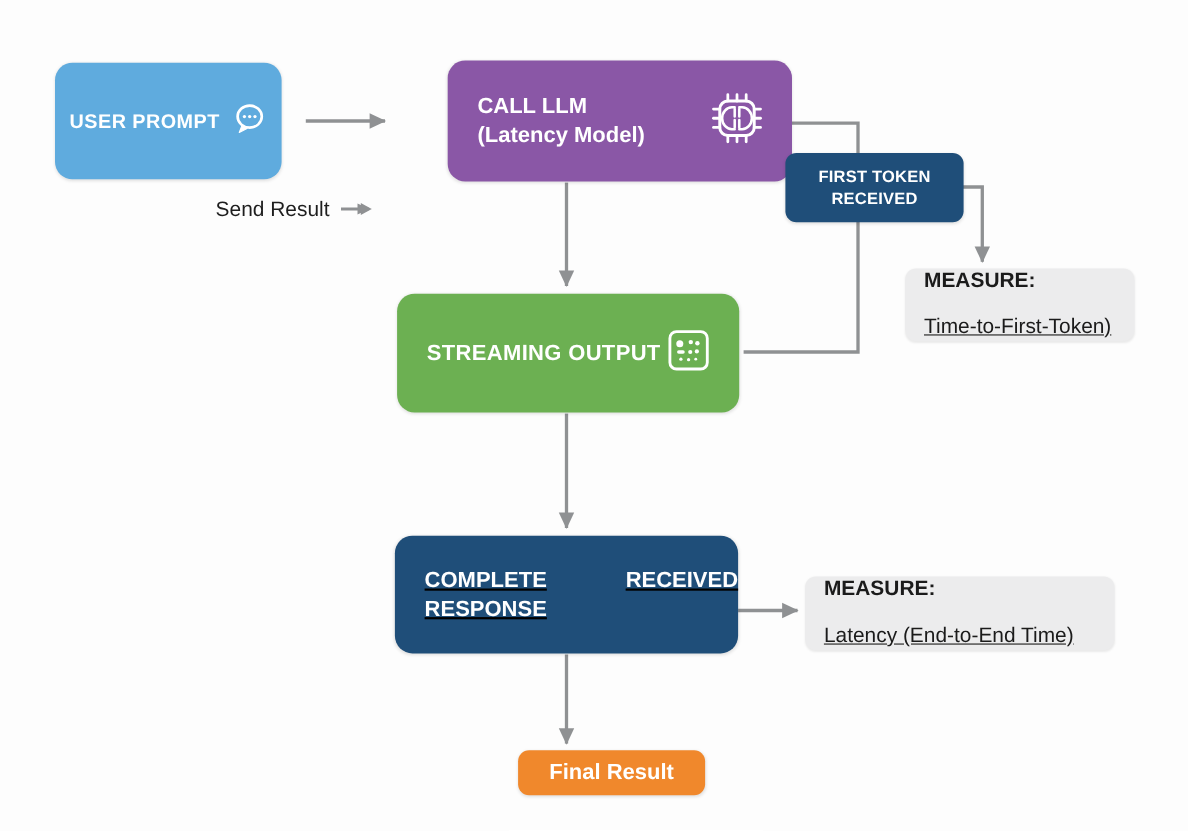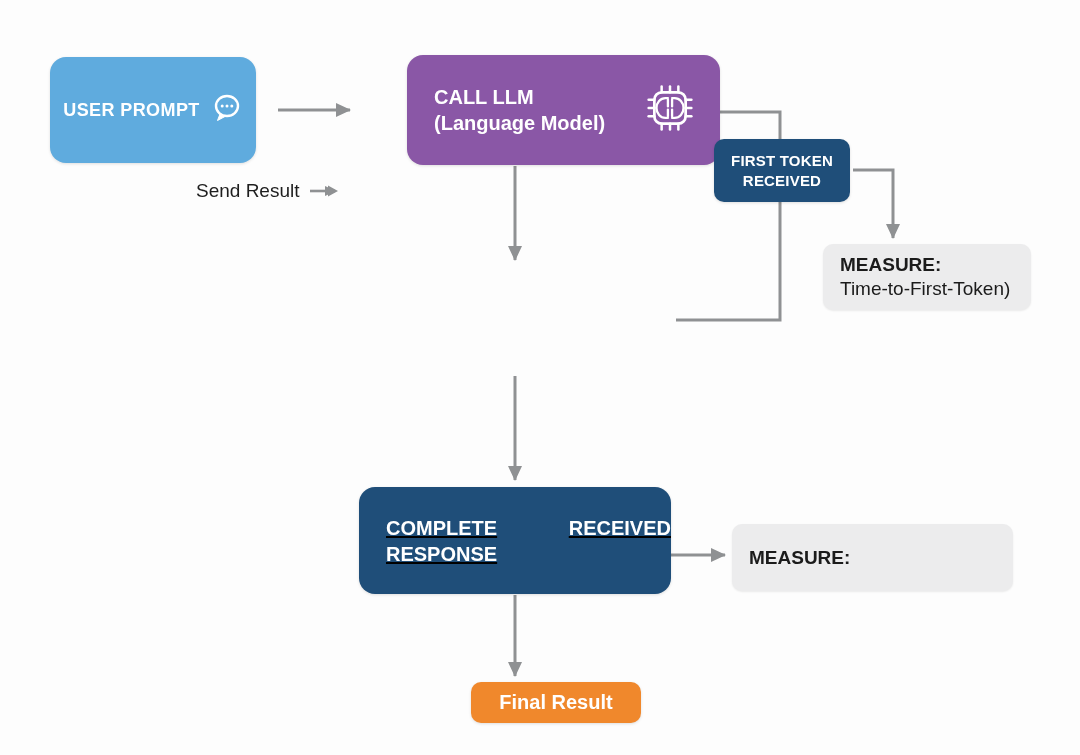--- a/index.html
+++ b/index.html
@@ -29,34 +29,34 @@
     left:359px;top:55px;width:313px;height:110px;
     background:#8a57a6;border-radius:16px;
     padding-left:27px;
     margin-left:48px;
   }
   .call-llm .lines{display:flex;flex-direction:column;line-height:26px;}
   .call-llm .txt{font-size:20px;}
   .call-llm .icon-right{position:absolute;right:26px;top:50%;transform:translateY(-50%);}
   
   .first-token{
-    left:714px;top:139px;width:136px;height:63px;
+    left:714px;top:139px;width:162px;height:63px;
     background:#1f4e79;border-radius:10px;
     flex-direction:column;justify-content:center;line-height:20px;
   }
   .first-token .txt{font-size:15px;letter-spacing:0.2px;}
   
   .measure{
     background:#ececed;border-radius:10px;
-    flex-direction:column;align-items:flex-start;justify-content:center;
+    flex-direction:column;align-items:flex-start;justify-content:space-between;
     padding-left:17px;box-shadow:0 1px 2px rgba(0,0,0,0.08);
     line-height:24px;color:#1b1b1b;
   }
   .measure .m-title{font-size:19px;font-weight:bold;}
-  .measure .m-detail{font-size:19px;font-weight:normal;}
+  .measure .m-detail{font-size:19px;font-weight:normal;text-decoration:underline;}
   .measure-ttft{left:823px;top:244px;width:208px;height:66px;}
   .measure-latency{left:732px;top:524px;width:281px;height:67px;}
   
   .streaming{
     left:361px;top:267px;width:311px;height:108px;
     background:#6cb052;border-radius:16px;padding-left:27px;
   }
   .streaming .txt{font-size:20px;letter-spacing:0.3px;}
   .streaming .icon-right{position:absolute;right:26px;top:50%;transform:translateY(-50%);}
   
@@ -121,21 +121,21 @@
       <svg width="30" height="12" viewBox="0 0 30 12">
         <line x1="1" y1="6" x2="26" y2="6" stroke="#8f9193" stroke-width="2.6" marker-end="url(#arrow-sm)"></line>
         <path d="M19,0.5 L29,6 L19,11.5 Z" fill="#8f9193"></path>
       </svg>
     </span>
   </div>
 
   <div class="node call-llm">
     <div class="lines">
       <span class="txt">CALL LLM</span>
-      <span class="txt">(Language Model)</span>
+      <span class="txt">(Latency Model)</span>
     </div>
     <span class="icon-right">
       <svg width="48" height="48" viewBox="0 0 46 46">
         <rect x="8" y="8" width="30" height="30" rx="7" fill="none" stroke="#ffffff" stroke-width="2.6"></rect>
         <g stroke="#ffffff" stroke-width="2.4" stroke-linecap="round">
           <line x1="15" y1="2.5" x2="15" y2="8"></line>
             <line x1="23" y1="2.5" x2="23" y2="8"></line>
             <line x1="31" y1="2.5" x2="31" y2="8"></line>
           <line x1="15" y1="38" x2="15" y2="43.5"></line>
             <line x1="23" y1="38" x2="23" y2="43.5"></line>
@@ -160,23 +160,43 @@
   <div class="node first-token">
     <span class="txt">FIRST TOKEN</span>
     <span class="txt">RECEIVED</span>
   </div>
 
   <div class="node measure measure-ttft">
     <span class="m-title">MEASURE:</span>
     <span class="m-detail">Time-to-First-Token)</span>
   </div>
 
+  <div class="node streaming">
+    <span class="txt">STREAMING OUTPUT</span>
+    <span class="icon-right">
+      <svg width="40" height="40" viewBox="0 0 40 40">
+        <rect x="3" y="3" width="34" height="34" rx="6" fill="none" stroke="#ffffff" stroke-width="2.6"></rect>
+        <g fill="#ffffff">
+          <circle cx="12" cy="14" r="3.2"></circle>
+          <circle cx="22" cy="12.5" r="2"></circle>
+          <circle cx="28" cy="13.5" r="2"></circle>
+          <rect x="9.5" y="20" width="7" height="3.2" rx="1.6"></rect>
+          <circle cx="21.5" cy="21.5" r="1.9"></circle>
+          <circle cx="27.5" cy="21" r="1.9"></circle>
+          <circle cx="13" cy="28" r="1.5"></circle>
+          <circle cx="20" cy="28.5" r="1.5"></circle>
+          <circle cx="26.5" cy="28" r="1.3"></circle>
+        </g>
+      </svg>
+    </span>
+  </div>
 
   <div class="node measure measure-latency">
     <span class="m-title">MEASURE:</span>
+    <span class="m-detail">Latency (End-to-End Time)</span>
   </div>
 
   <div class="node complete-response">
     <div class="lines">
       <span class="txt">COMPLETE RESPONSE</span>
       <span class="txt">RECEIVED</span>
     </div>
   </div>
 
   <div class="node final-result">

